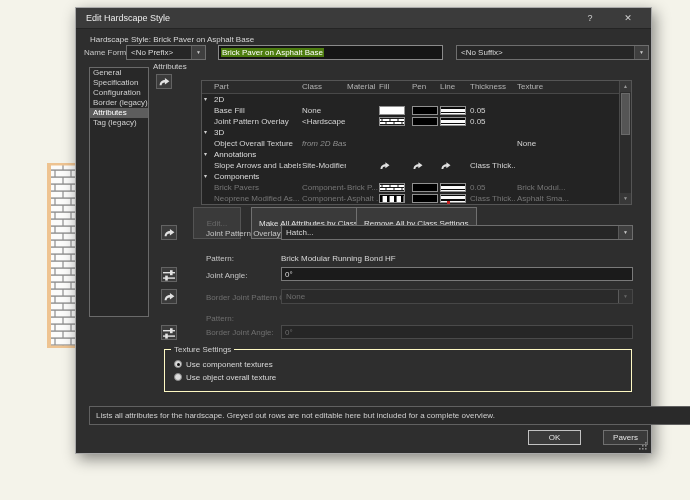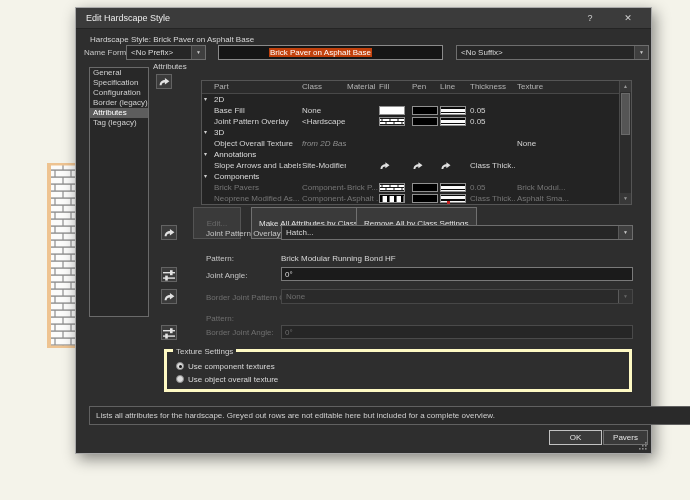--- a/index.html
+++ b/index.html
@@ -74,21 +74,21 @@
   .sthumb{position:absolute;left:1px;top:12px;width:9px;height:42px;background:#555;border:1px solid #6a6a6a;box-sizing:border-box;cursor:default;}
   .reddot{position:absolute;left:371px;top:193px;width:3px;height:3px;background:#c52020;}
 
   .btn{position:absolute;height:32px;background:#3a3a3a;border:1px solid #707070;color:#e3e3e3;font-size:8px;
       font-family:inherit;padding:0 7px;line-height:13px;text-align:center;box-sizing:border-box;}
   .btn.disabled{color:#6a6a6a;border-color:#545454;}
   .btn-ok{border-color:#c2c2c2;}
 
   .ptxt{position:absolute;color:#d8d8d8;white-space:nowrap;}
 
-  .fieldset{position:absolute;left:88px;top:341px;width:468px;height:43px;border:3px solid #fef9c3;box-sizing:border-box;}
+  .fieldset{position:absolute;left:88px;top:341px;width:468px;height:43px;border:1px solid #fef9c3;box-sizing:border-box;}
   .legend{position:absolute;top:-5px;left:6px;background:#2e2e2e;padding:0 3px;color:#cfcfcf;}
   .radio-row{position:absolute;left:9px;display:flex;align-items:center;gap:4px;height:10px;}
   .rdot{width:8px;height:8px;border-radius:50%;background:#dcdcdc;border:1px solid #8a8a8a;box-sizing:border-box;position:relative;flex:0 0 auto;}
   .rdot.on::after{content:"";position:absolute;left:1.5px;top:1.5px;width:3px;height:3px;border-radius:50%;background:#111;}
   .radio-row .rlabel{color:#d8d8d8;}
 
   .descbox{position:absolute;left:13px;top:398px;width:607px;height:19px;background:#2a2a2a;border:1px solid #616161;box-sizing:border-box;color:#cfcfcf;line-height:17px;padding-left:6px;white-space:nowrap;overflow:hidden;}
   .grip{position:absolute;right:4px;bottom:3px;}
 </style>
 </head>
@@ -141,21 +141,21 @@
     <div class="style-line">Hardscape Style: Brick Paver on Asphalt Base</div>
 
     <span class="lbl" style="left:8px;top:40px;">Name Formula</span>
 
     <div class="dd" style="left:50px;top:37px;width:80px;">
       <span>&lt;No Prefix&gt;</span>
       <span class="arrowbox">▼</span>
     </div>
 
     <div class="textbox" style="left:142px;top:37px;width:225px;">
-      <span class="seltext" id="selblue" style="background: #c2410c; margin-left: 48px;">Brick Paver on Asphalt Base</span>
+      <span class="seltext" id="selblue" style="background: #4d7c0f;">Brick Paver on Asphalt Base</span>
     </div>
 
     <div class="dd" style="left:380px;top:37px;width:193px;">
       <span>&lt;No Suffix&gt;</span>
       <span class="arrowbox">▼</span>
     </div>
 
     <div class="listbox">
         <div class="side-item">General</div>
         <div class="side-item">Specification</div>
@@ -347,21 +347,21 @@
         <span class="rlabel">Use component textures</span>
       </div>
       <div class="radio-row" style="top:22px;">
         <span class="rdot"></span>
         <span class="rlabel">Use object overall texture</span>
       </div>
     </div>
 
     <div class="descbox">Lists all attributes for the hardscape. Greyed out rows are not editable here but included for a complete overview.</div>
 
-    <button class="btn btn-ok" style="left:473px;top:422px;width:53px;height:15px;">OK</button>
+    <button class="btn btn-ok" style="left:452px;top:422px;width:53px;height:15px;">OK</button>
     <button class="btn" style="left:527px;top:422px;width:45px;height:15px;">Pavers</button>
 
     <svg class="grip" width="9" height="9">
       <g fill="#8a8a8a">
         <rect x="7" y="1" width="1.6" height="1.6"></rect>
           <rect x="7" y="4" width="1.6" height="1.6"></rect>
           <rect x="7" y="7" width="1.6" height="1.6"></rect>
         <rect x="4" y="4" width="1.6" height="1.6"></rect>
           <rect x="4" y="7" width="1.6" height="1.6"></rect>
           <rect x="1" y="7" width="1.6" height="1.6"></rect>

